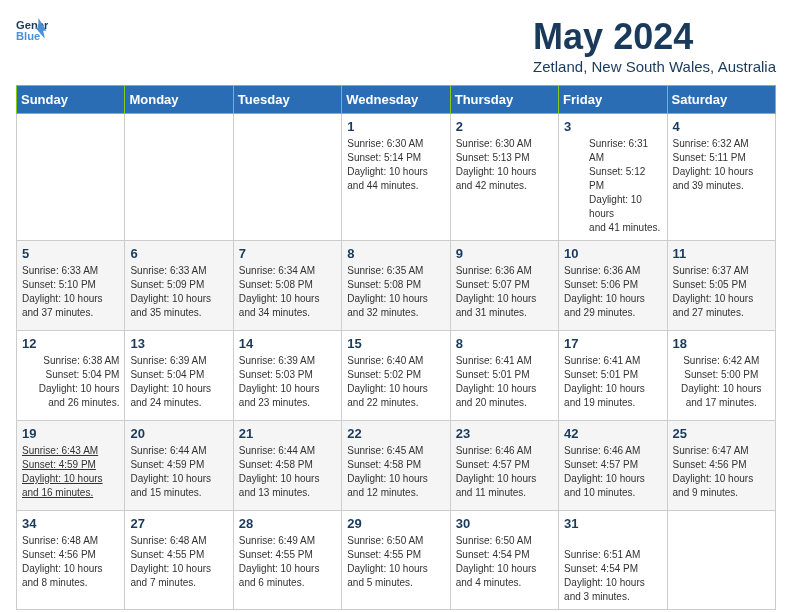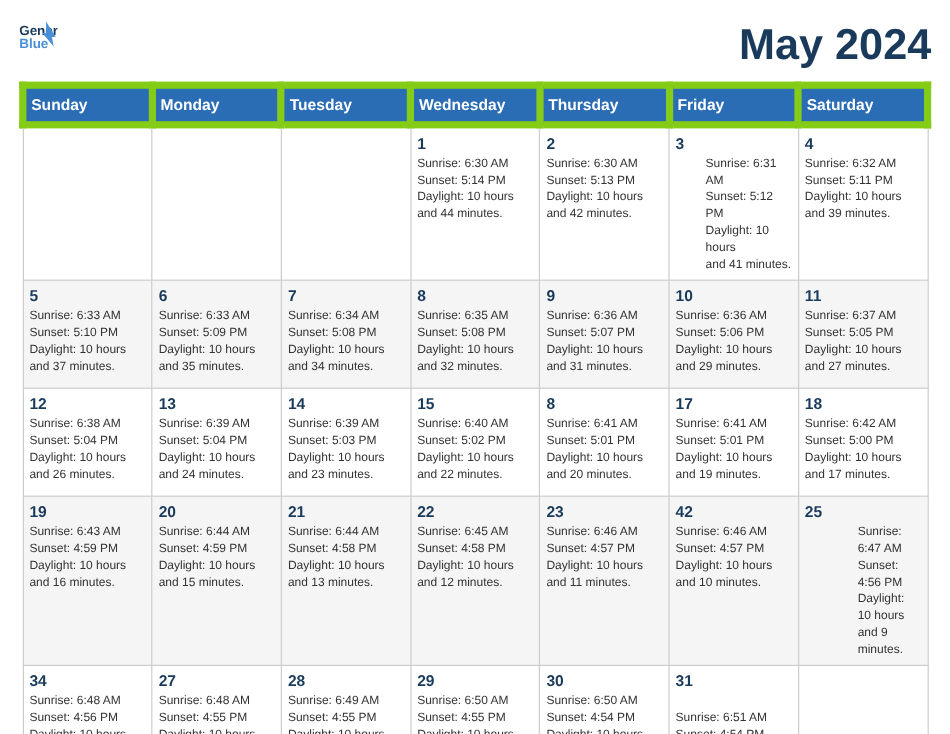--- a/index.html
+++ b/index.html
@@ -41,21 +41,21 @@
       border-collapse: collapse;
       border: 1px solid #ccc;
     }
     .calendar th {
       background: #2a6db5;
       color: #fff;
       font-size: 13px;
       font-weight: bold;
       padding: 6px 4px;
       text-align: left;
-      border: 6px solid #84cc16;
+      border: 1px solid #84cc16;
     }
     .calendar td {
       vertical-align: top;
       padding: 5px 5px 5px 5px;
       border: 1px solid #ccc;
       width: calc(100% / 7);
       height: 90px;
       font-size: 10.5px;
       color: #333;
       background: #fff;
@@ -85,20 +85,21 @@
 <div class="header">
   <div class="logo">
     <svg class="logo-icon" viewBox="0 0 40 34" xmlns="http://www.w3.org/2000/svg">
       <text x="0" y="16" font-size="14" font-weight="bold" fill="#1a3a5c">General</text>
       <text x="0" y="30" font-size="14" font-weight="bold" fill="#4a90d9">Blue</text>
       <polygon points="28,2 38,18 34,18 36,28 24,14 28,14" fill="#4a90d9"></polygon>
     </svg>
   </div>
   <div class="title-block">
     <div class="month-title">May 2024</div>
+    <div class="location">Zetland, New South Wales, Australia</div>
   </div>
 </div>
 
 <table class="calendar">
   <thead>
     <tr>
     <th>Sunday</th>
         <th>Monday</th>
         <th>Tuesday</th>
         <th>Wednesday</th>
@@ -188,21 +189,21 @@
           <span class="day-num">11</span>
           <div class="day-info" style="white-space: pre-line;">Sunrise: 6:37 AM
 Sunset: 5:05 PM
 Daylight: 10 hours
 and 27 minutes.</div>
         </td>
       </tr>
       <tr>
         <td>
           <span class="day-num">12</span>
-          <div class="day-info" style="white-space: pre-line;">Sunrise: 6:38 AM
+          <div class="day-info" style="white-space: pre-line; text-align: right;">Sunrise: 6:38 AM
 Sunset: 5:04 PM
 Daylight: 10 hours
 and 26 minutes.</div>
         </td>
         <td>
           <span class="day-num">13</span>
           <div class="day-info" style="white-space: pre-line;">Sunrise: 6:39 AM
 Sunset: 5:04 PM
 Daylight: 10 hours
 and 24 minutes.</div>
@@ -230,30 +231,30 @@
         </td>
         <td>
           <span class="day-num">17</span>
           <div class="day-info" style="white-space: pre-line;">Sunrise: 6:41 AM
 Sunset: 5:01 PM
 Daylight: 10 hours
 and 19 minutes.</div>
         </td>
         <td>
           <span class="day-num">18</span>
-          <div class="day-info" style="white-space: pre-line;">Sunrise: 6:42 AM
+          <div class="day-info" style="white-space: pre-line; text-align: center;">Sunrise: 6:42 AM
 Sunset: 5:00 PM
 Daylight: 10 hours
 and 17 minutes.</div>
         </td>
       </tr>
       <tr>
         <td>
           <span class="day-num">19</span>
-          <div class="day-info" style="white-space: pre-line;">Sunrise: 6:43 AM
+          <div class="day-info" style="white-space: pre-line; text-decoration: underline;">Sunrise: 6:43 AM
 Sunset: 4:59 PM
 Daylight: 10 hours
 and 16 minutes.</div>
         </td>
         <td>
           <span class="day-num">20</span>
           <div class="day-info" style="white-space: pre-line;">Sunrise: 6:44 AM
 Sunset: 4:59 PM
 Daylight: 10 hours
 and 15 minutes.</div>
@@ -281,21 +282,21 @@
         </td>
         <td>
           <span class="day-num">42</span>
           <div class="day-info" style="white-space: pre-line;">Sunrise: 6:46 AM
 Sunset: 4:57 PM
 Daylight: 10 hours
 and 10 minutes.</div>
         </td>
         <td>
           <span class="day-num">25</span>
-          <div class="day-info" style="white-space: pre-line; margin-left: 44px;">Sunrise: 6:47 AM
+          <div class="day-info" style="white-space: pre-line;">Sunrise: 6:47 AM
 Sunset: 4:56 PM
 Daylight: 10 hours
 and 9 minutes.</div>
         </td>
       </tr>
       <tr>
         <td>
           <span class="day-num">34</span>
           <div class="day-info" style="white-space: pre-line;">Sunrise: 6:48 AM
 Sunset: 4:56 PM

